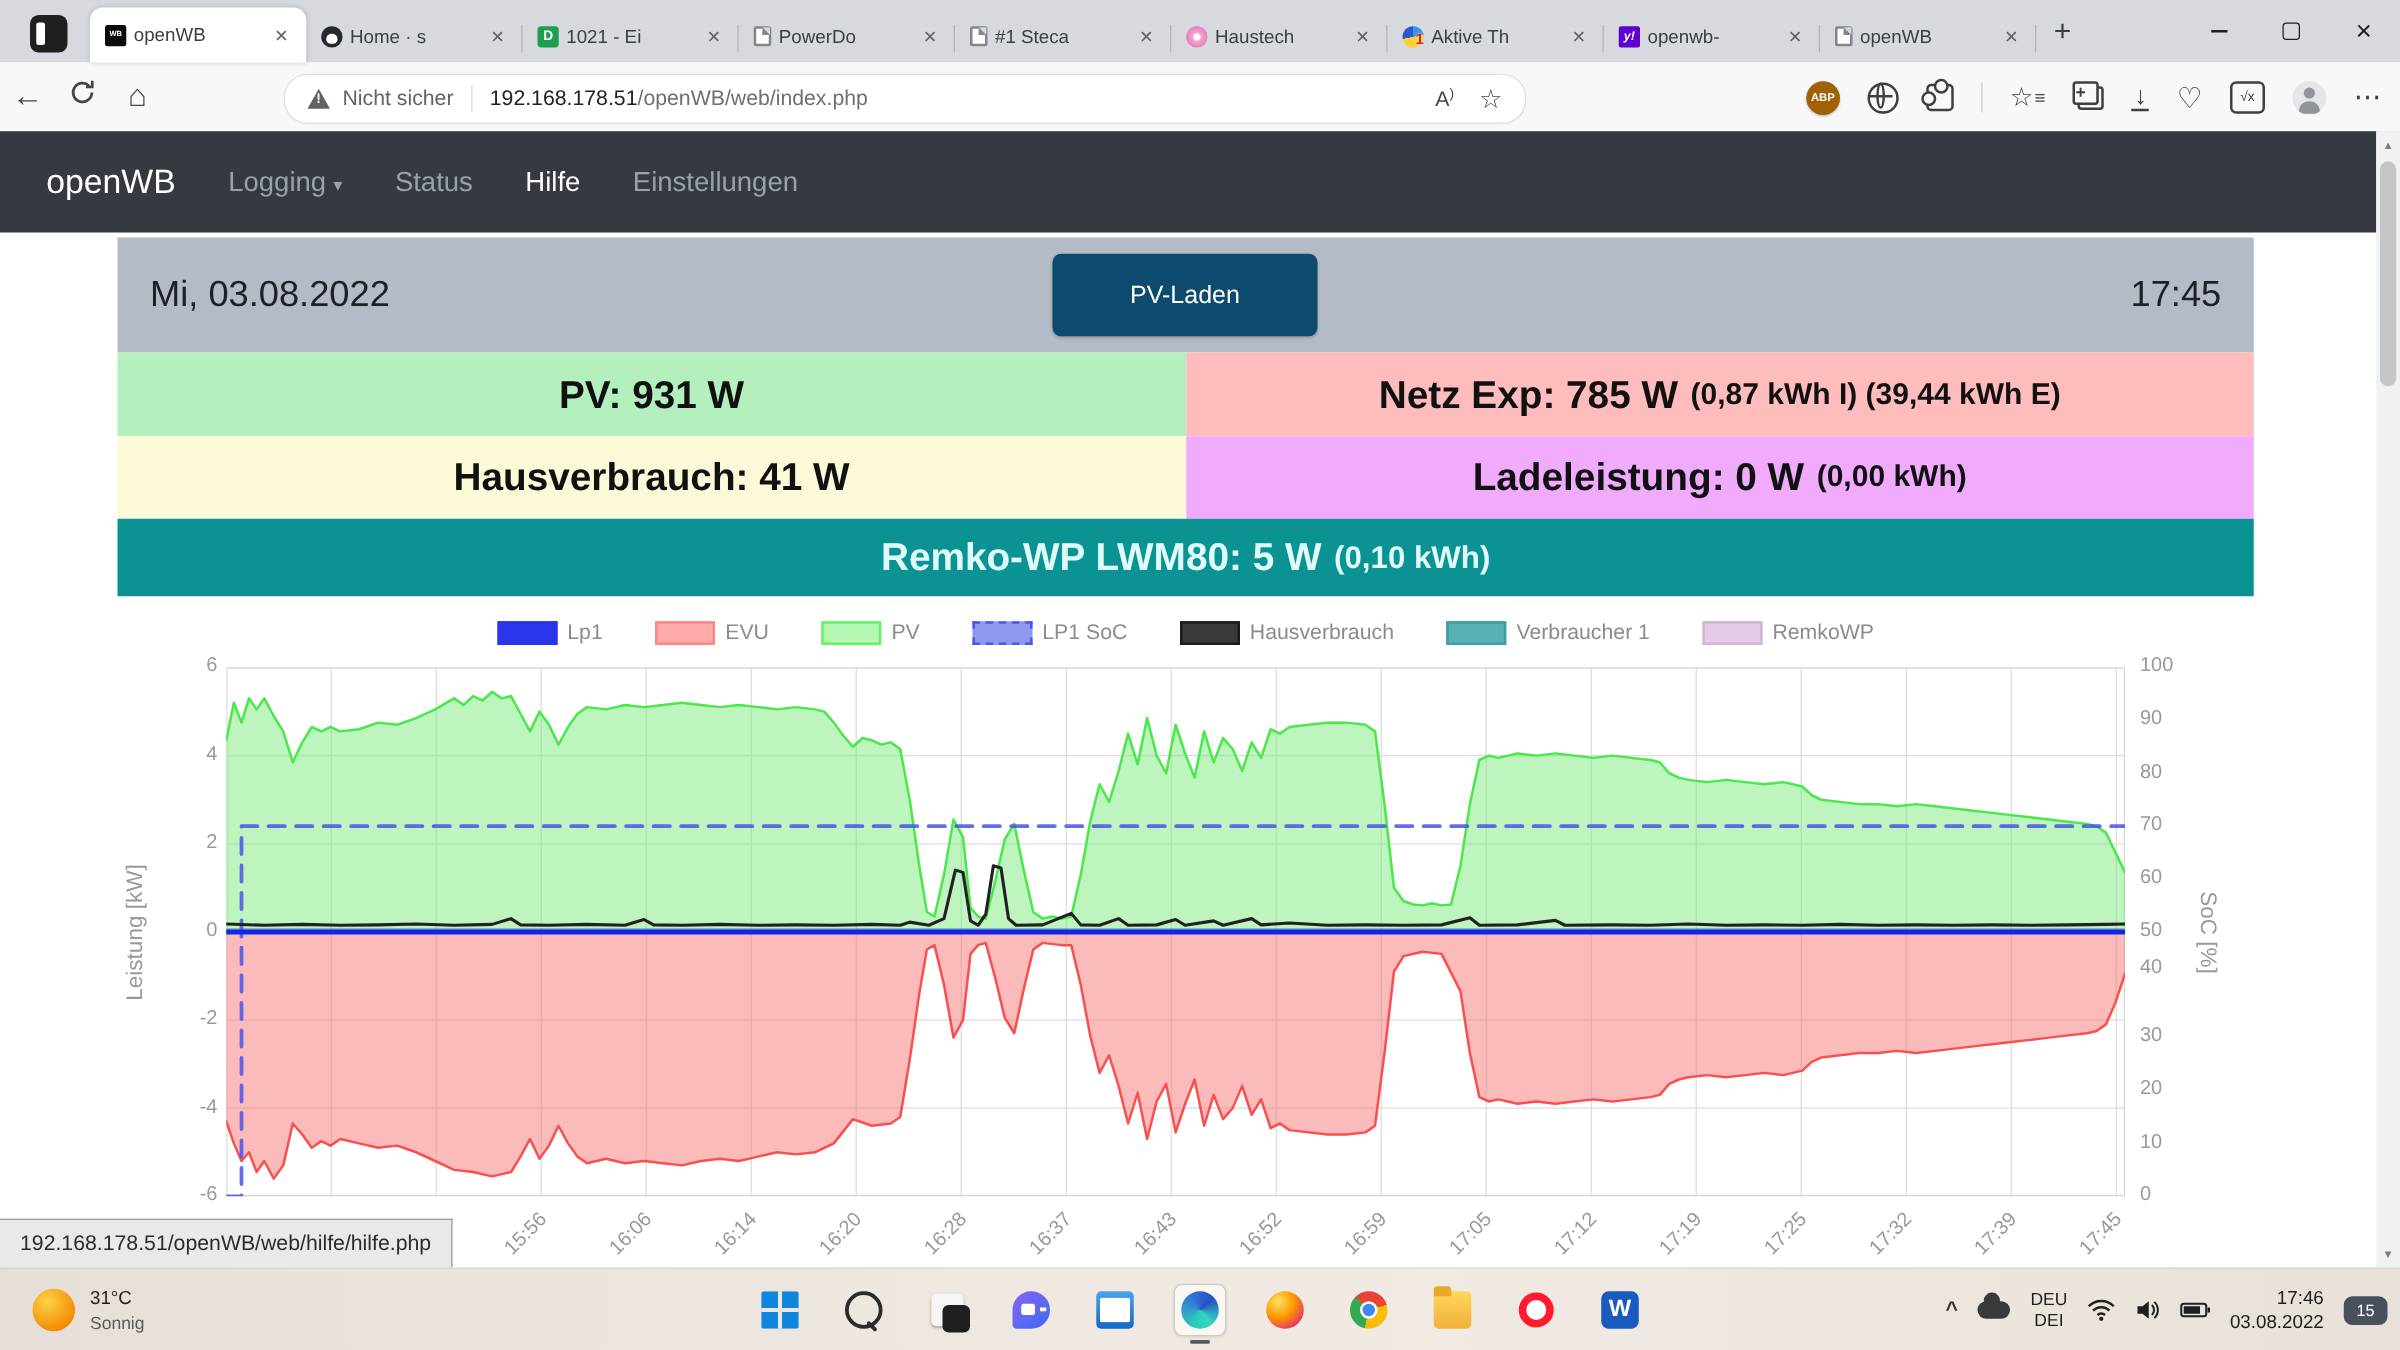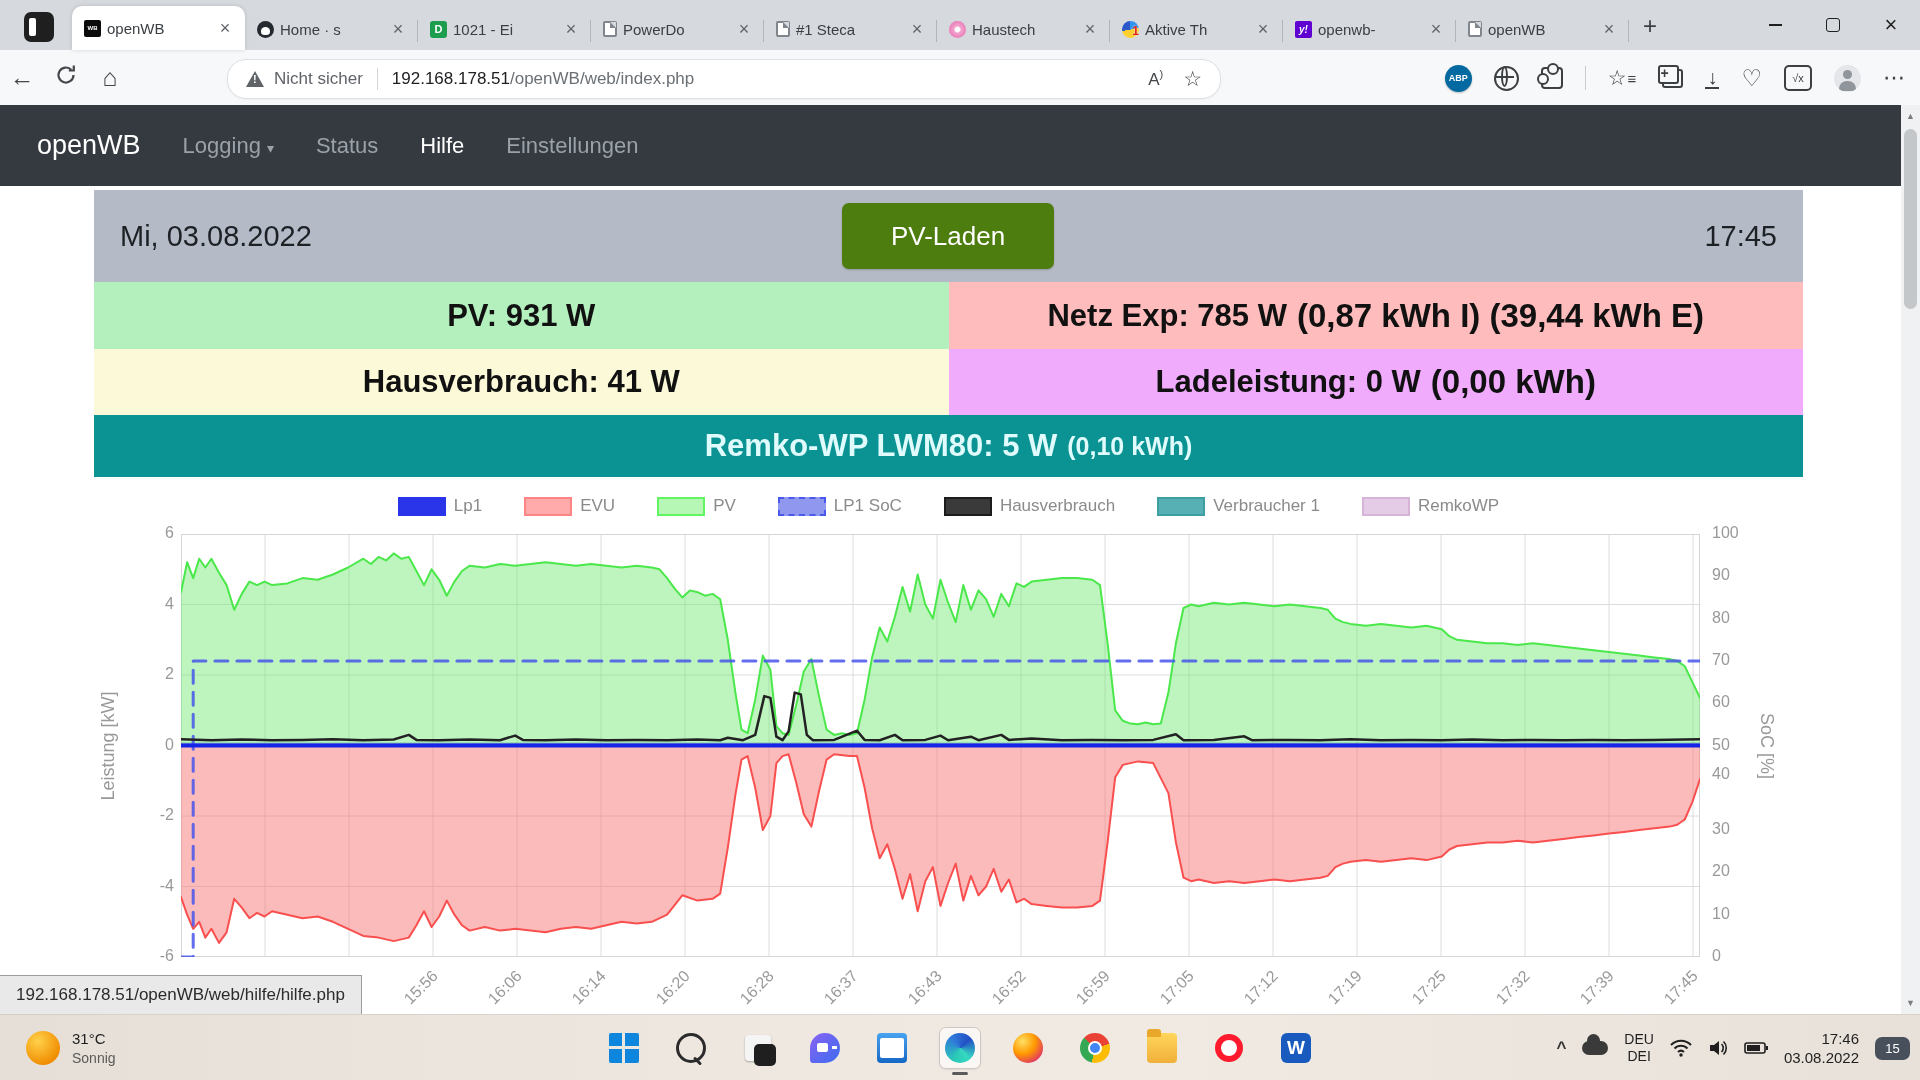--- a/index.html
+++ b/index.html
@@ -43,21 +43,21 @@
   .warn::after{content:"!";position:absolute;left:-2px;top:2px;color:#fff;font-size:11px;font-weight:bold;}
   .sec-label{color:#5f6368;flex:0 0 auto;}
   .pill-divider{width:1px;height:22px;background:#d3d6da;margin:0 14px;flex:0 0 auto;}
   .url-host{color:#202124;}
   .url-path{color:#6b7075;}
   .pill-right{margin-left:auto;display:flex;align-items:center;gap:20px;padding-right:18px;color:#44474b;}
   .readaloud{font-size:17px;}
   .readaloud sup{font-size:11px;}
   .tb-icons{position:absolute;right:14px;top:9px;height:38px;display:flex;align-items:center;gap:22px;}
   .ti{display:flex;align-items:center;justify-content:center;color:#3c4043;}
-  .ti-abp{width:27px;height:27px;background:#0369a1;border-radius:50%;color:#fff;font-weight:bold;font-size:9px;box-shadow:0 1px 2px rgba(0,0,0,.25);}
+  .ti-abp{width:27px;height:27px;background:#a16207;border-radius:50%;color:#fff;font-weight:bold;font-size:9px;box-shadow:0 1px 2px rgba(0,0,0,.25);}
   .ti-globe{width:21px;height:21px;border:2px solid #3c4043;border-radius:50%;position:relative;}
   .ti-globe::before{content:"";position:absolute;left:5px;top:-2px;width:7px;height:21px;border:2px solid #3c4043;border-radius:50%;box-sizing:border-box;}
   .ti-globe::after{content:"";position:absolute;left:-1px;top:8px;width:19px;height:2px;background:#3c4043;}
   .ti-puzzle{width:18px;height:18px;border:2.4px solid #3c4043;border-radius:4px;position:relative;background:#f7f8fa;}
   .ti-puzzle::before{content:"";position:absolute;left:4px;top:-6px;width:8px;height:8px;border:2.4px solid #3c4043;border-radius:50%;background:#f7f8fa;}
   .ti-puzzle::after{content:"";position:absolute;left:-6px;top:4px;width:8px;height:8px;border:2.4px solid #3c4043;border-radius:50%;background:#f7f8fa;}
   .ti-divider{width:1px;height:24px;background:#c9ccd0;}
   .ti-favlist{font-size:21px;position:relative;}
   .ti-favlist::after{content:"≡";font-size:15px;margin-left:1px;}
   .ti-collections{width:17px;height:15px;border:2.2px solid #3c4043;border-radius:3px;position:relative;margin-left:4px;}
@@ -75,27 +75,27 @@
   .brand{color:#fff;font-size:27px;margin:0 42px 0 37px;}
   .navitems{display:flex;align-items:center;gap:42px;font-size:22px;}
   .navitem{color:#9aa1a8;}
   .navitem.active{color:#ffffff;}
   .caret{font-size:14px;margin-left:6px;}
   
   .row{position:absolute;left:94px;width:1709px;box-sizing:border-box;}
   .hdr{top:190px;height:92px;background:#b4bbc6;display:flex;align-items:center;font-size:29px;color:#1d2125;}
   .hdr .date{margin-left:26px;}
   .hdr .time{margin-left:auto;margin-right:26px;}
-  .modebtn{position:absolute;left:748px;top:13px;width:212px;height:66px;background:#4d7c0f;border-radius:7px;
-           color:#fff;font-size:26px;display:flex;align-items:center;justify-content:center;box-shadow:0 1px 2px rgba(0,0,0,.2);}
+  .modebtn{position:absolute;left:748px;top:13px;width:212px;height:66px;background:#0c4a6e;border-radius:7px;
+           color:#fff;font-size:20px;display:flex;align-items:center;justify-content:center;box-shadow:0 1px 2px rgba(0,0,0,.2);}
   .tile-row{display:flex;}
   .r1{top:282px;height:67px;}
   .r2{top:349px;height:66px;}
   .cell{width:50%;display:flex;align-items:center;justify-content:center;font-weight:bold;font-size:31px;color:#111;}
-  .cell .sub{font-size:33px;margin-left:10px;font-weight:bold;}
+  .cell .sub{font-size:24px;margin-left:10px;font-weight:bold;}
   .r3{top:415px;height:62px;background:#0b9394;display:flex;align-items:center;justify-content:center;
       color:#dffbfb;font-weight:bold;font-size:31px;}
   .r3 .sub{font-size:25px;margin-left:10px;}
   
   .legend{position:absolute;left:94px;top:496px;width:1709px;display:flex;justify-content:center;gap:42px;align-items:center;}
   .litem{display:flex;align-items:center;gap:8px;font-size:17px;color:#8b8b8b;}
   .lbox{width:44px;height:15px;border:2px solid;box-sizing:content-box;}
   
   .chart-svg{position:absolute;left:181px;top:534px;}
   .ytl{position:absolute;width:50px;text-align:right;font-size:16px;color:#999;}

